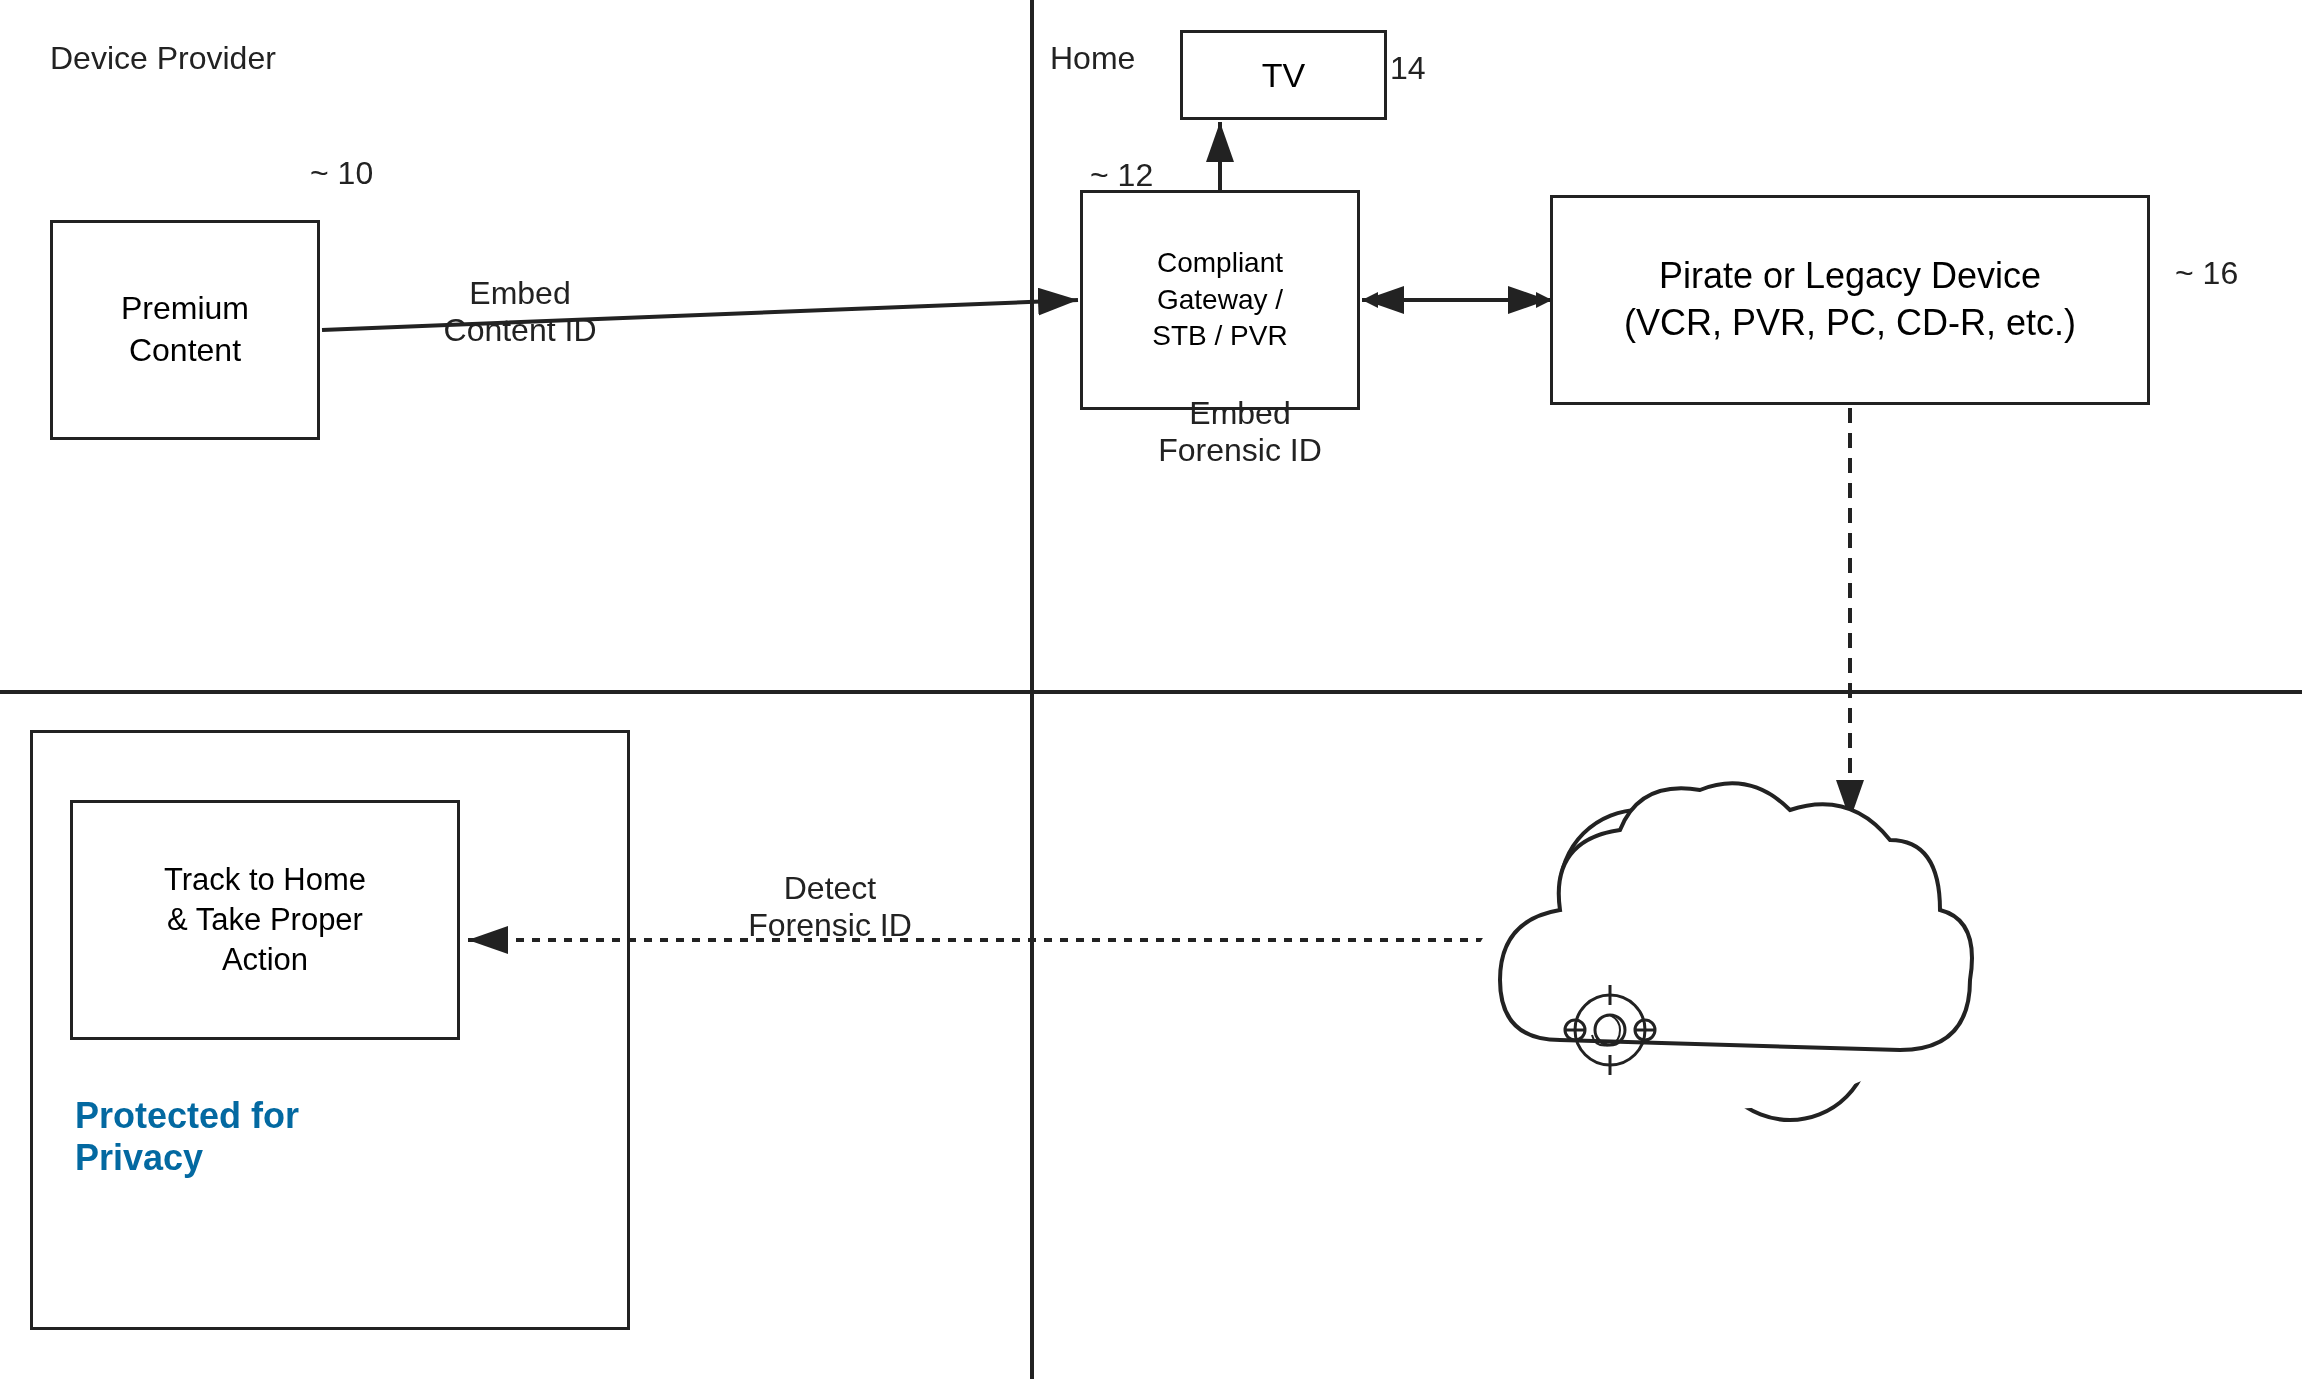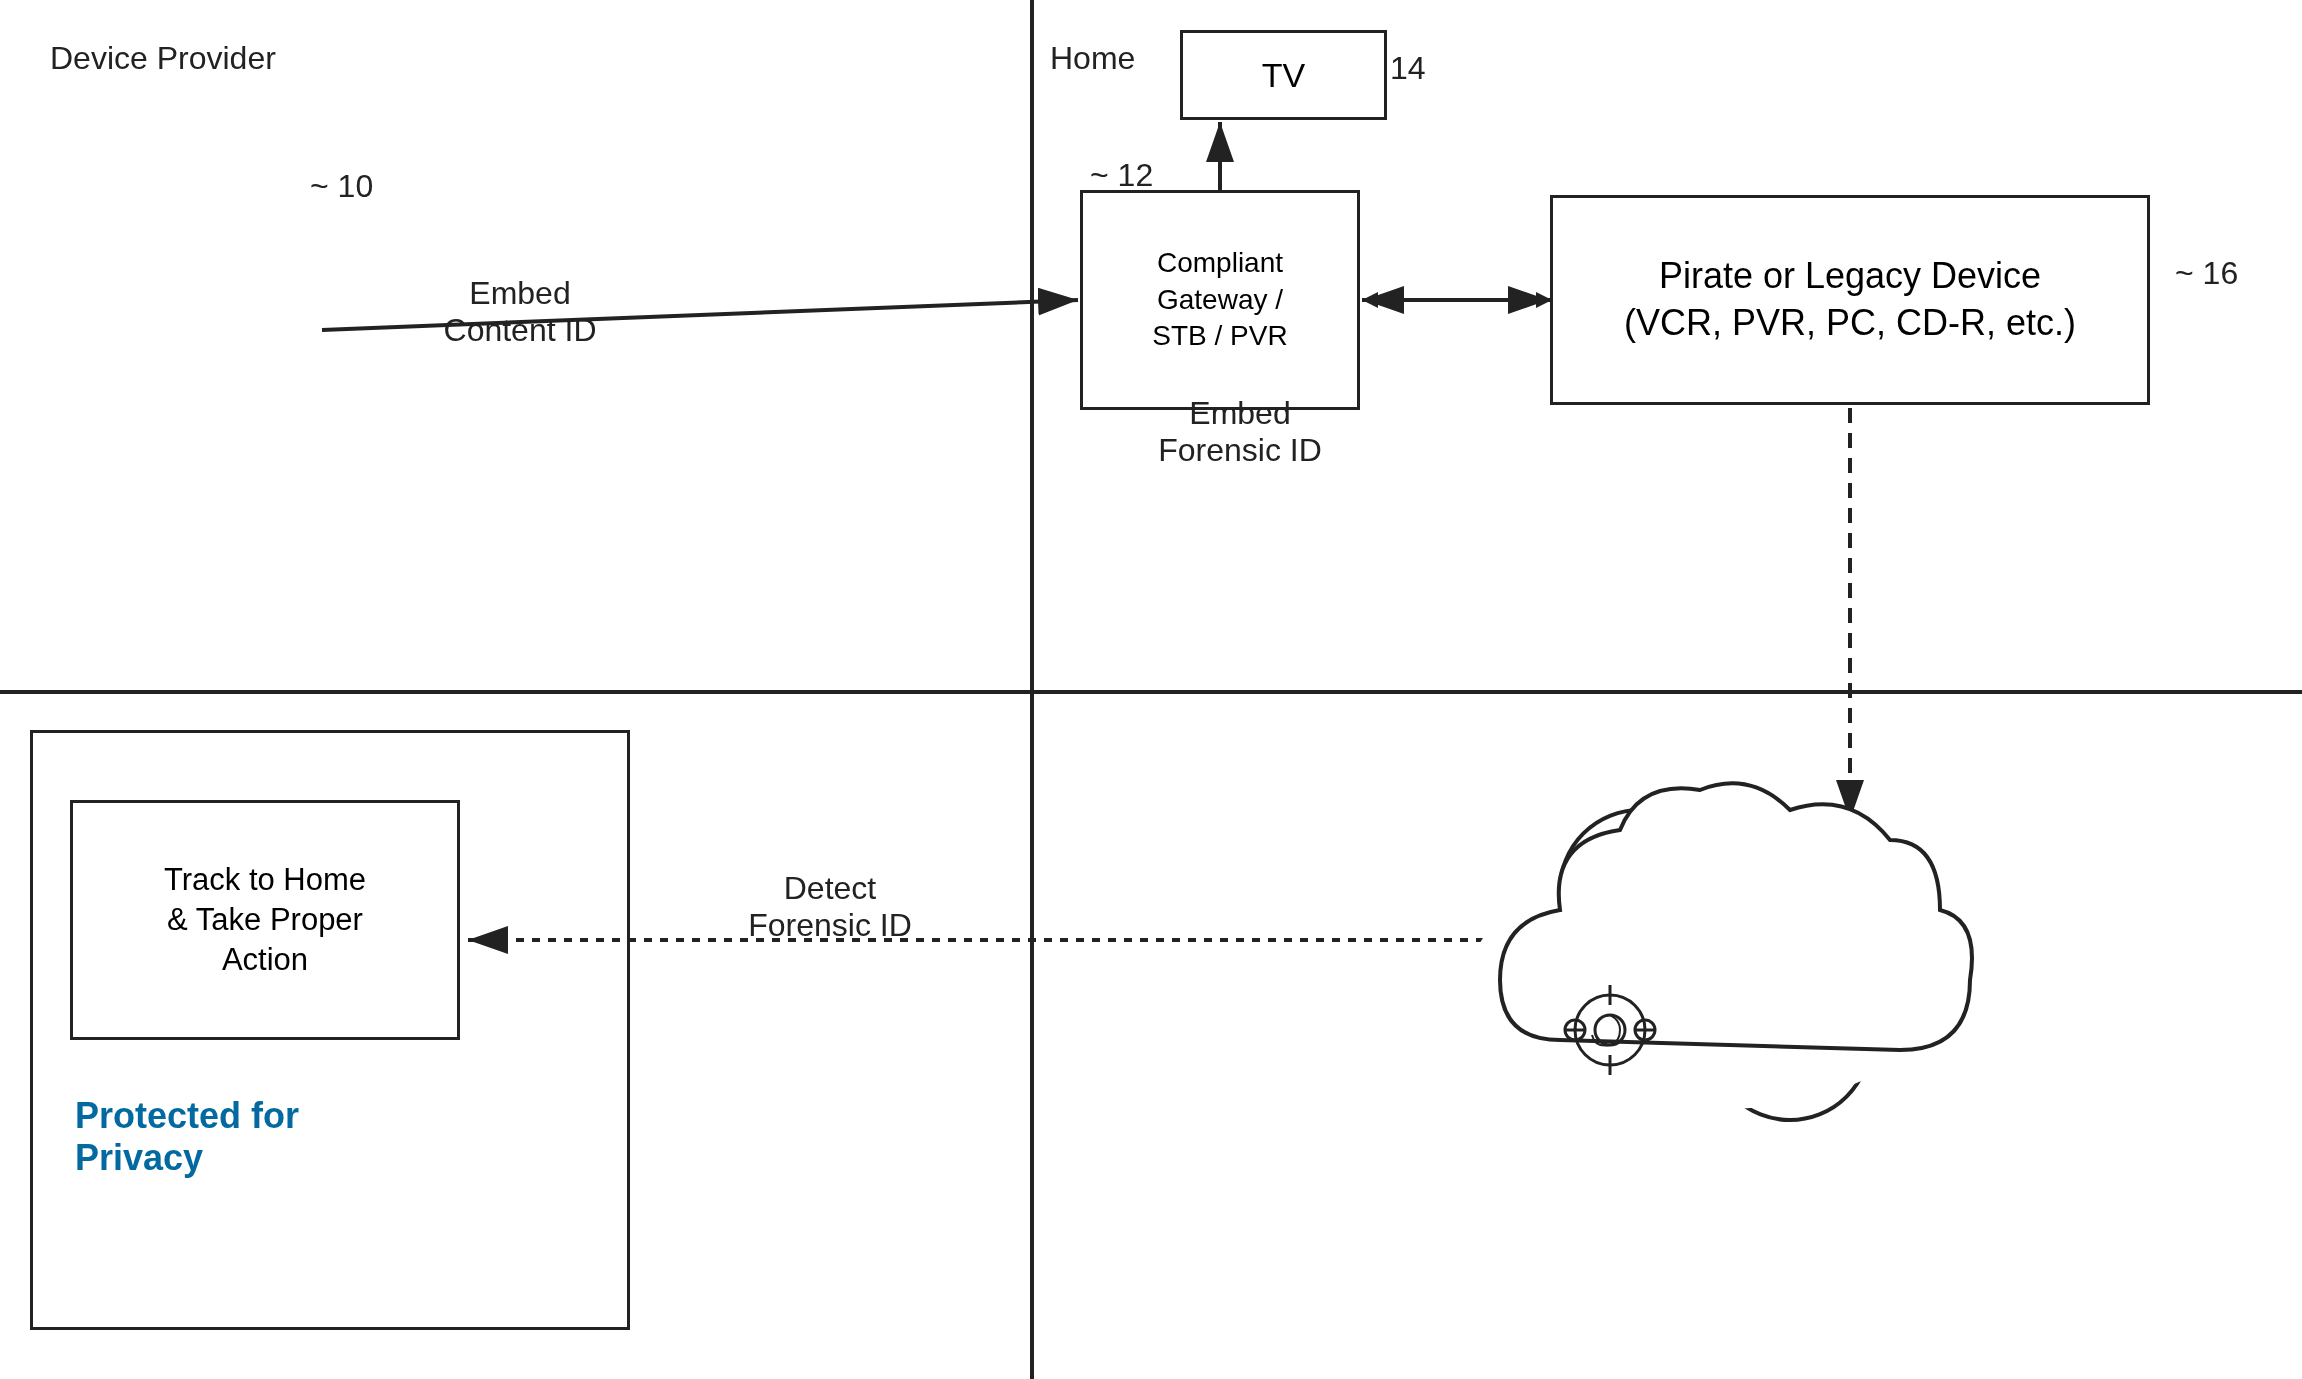--- a/index.html
+++ b/index.html
@@ -76,22 +76,26 @@
   <div class="label" style="top:40px; left:50px;">Device Provider</div>
 
   <div class="label" style="top:40px; left:1050px;">Home</div>
 
   <div class="divider-v" style="left:1030px; top:0; height:690px;"></div>
 
   <div class="divider-v" style="left:1030px; top:690px; height:689px;"></div>
 
   <div class="divider-h" style="top:690px; left:0; width:2302px;"></div>
 
-  <div class="label" style="top:168px; left:310px;">~ 10</div>
-
+  <div class="label" style="top:155px; left:310px;">~ 10</div>
+
+  <div class="box" style="left:50px; top:220px; width:270px; height:220px; font-size:32px;">
+    <span style="white-space:pre-line;">Premium
+Content</span>
+  </div>
 
   <div class="label" style="top:145px; left:1090px;margin-top:12px;">~ 12</div>
 
   <div class="box" style="left:1080px; top:190px; width:280px; height:220px; font-size:28px;align-items:center;">
     <span style="white-space:pre-line;">Compliant
 Gateway /
 STB / PVR</span>
   </div>
 
   <div class="box" style="left:1180px; top:30px; width:207px; height:90px; font-size:34px;">

